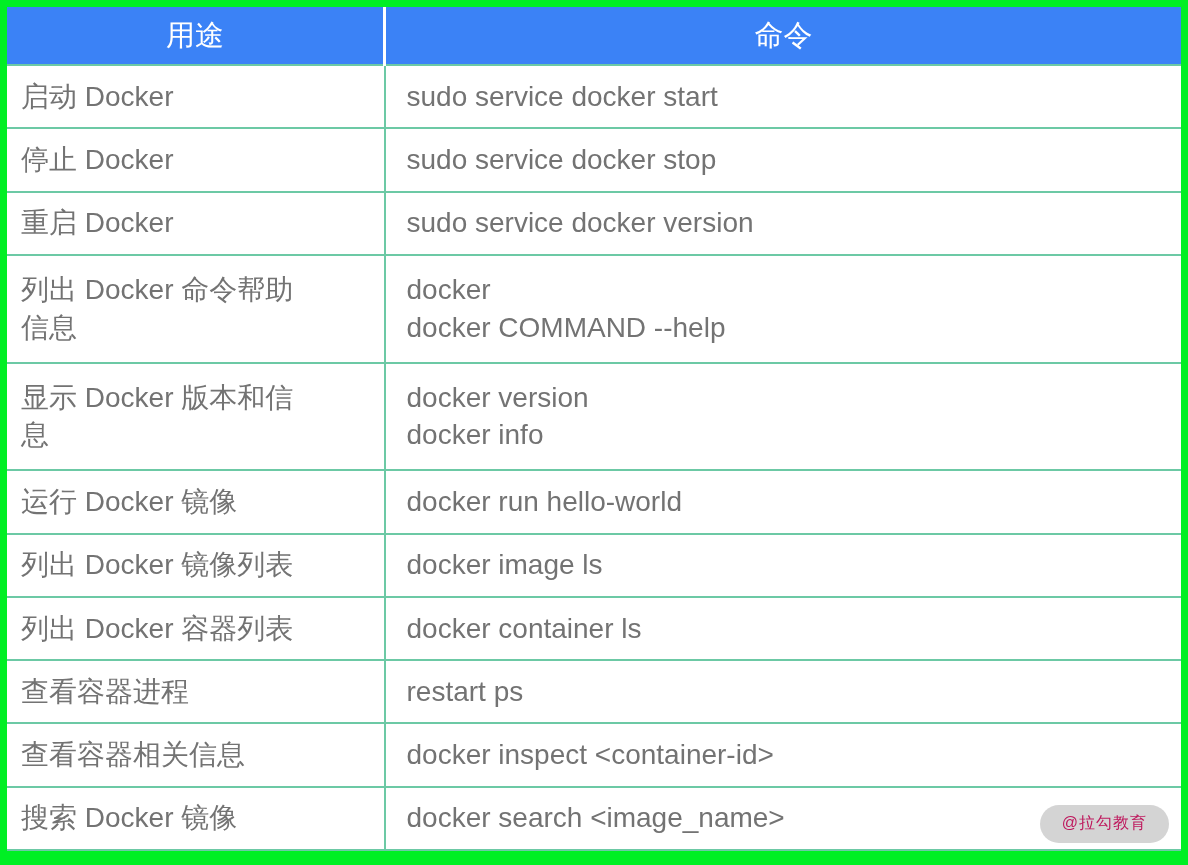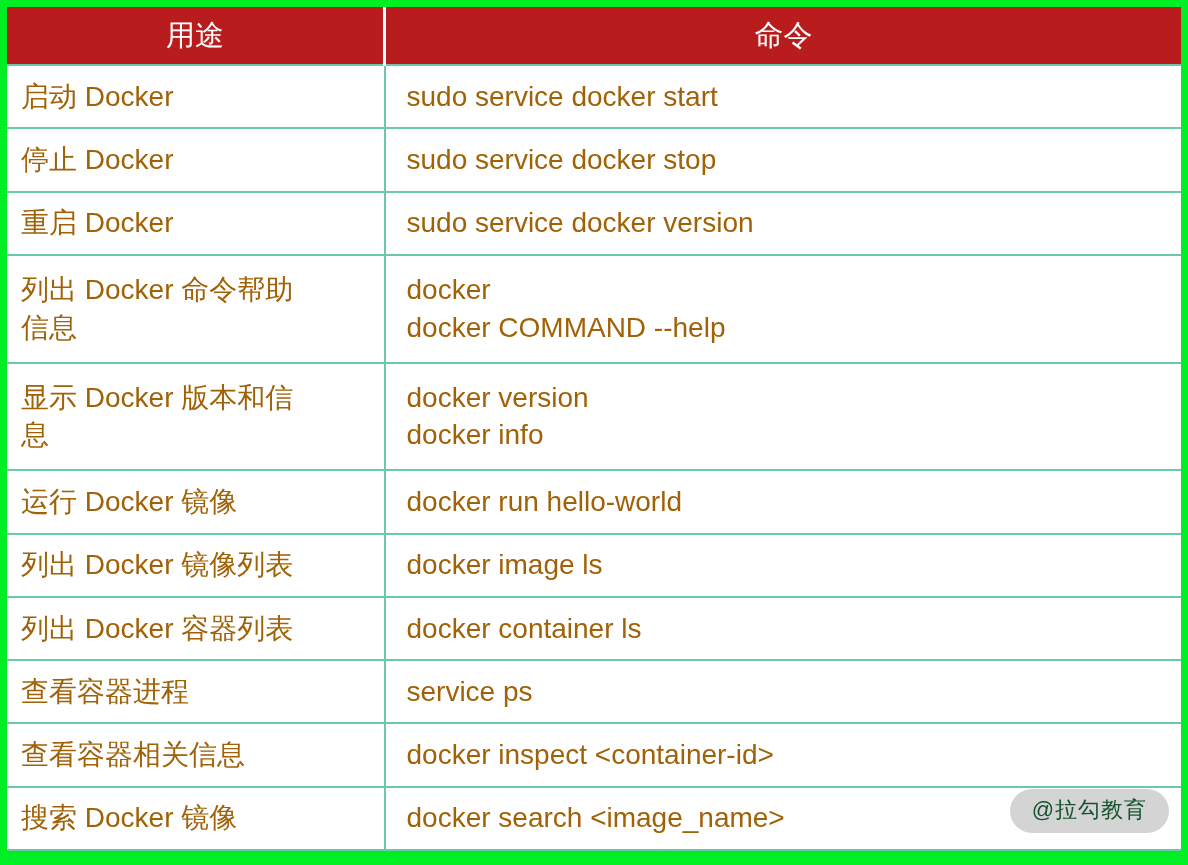--- a/index.html
+++ b/index.html
@@ -33,61 +33,61 @@
 
   table.cheatsheet {
     width: 100%;
     height: 100%;
     border-collapse: collapse;
     table-layout: fixed;
   }
 
   
   thead th {
-    background: #b91c1c;
+    background: #3b82f6;
     color: #ffffff;
     font-weight: normal;
     font-size: 29px;
     line-height: 1.1;
     height: 57px;
     padding: 0;
     vertical-align: middle;
   }
   thead th.col-use  { width: 376px; border-right: 3px solid #ffffff; }
   thead th.col-cmd  { width: auto; }
 
   
   tbody td {
     border-top: 2px solid #6cc9a5;
     border-right: 2px solid #6cc9a5;
-    color: #a16207;
+    color: #737373;
     font-size: 28px;
     line-height: 1.35;
     vertical-align: middle;
     padding: 7px 10px 7px 14px;
     background: #ffffff;
     white-space: pre-line;
   }
   tbody td.col-cmd {
     border-right: none;
     padding-left: 21px;
   }
   tbody tr:last-child td {
     border-bottom: 2px solid #6cc9a5;
     margin-top: 40px;
   }
 
   
   #watermark {
     position: absolute;
     right: 12px;
-    bottom: 18px;
+    bottom: 8px;
     background: #d4d4d4;
-    color: #14532d;
-    font-size: 22px;
+    color: #be185d;
+    font-size: 16px;
     line-height: 1;
     padding: 10px 22px 12px 22px;
     border-radius: 22px;
     letter-spacing: 1px;
     pointer-events: none;
     user-select: none;
   }
 </style>
 </head>
 <body>
@@ -135,21 +135,21 @@
           <tr>
             <td class="col-use">列出 Docker 镜像列表</td>
             <td class="col-cmd">docker image ls</td>
           </tr>
           <tr>
             <td class="col-use">列出 Docker 容器列表</td>
             <td class="col-cmd">docker container ls</td>
           </tr>
           <tr>
             <td class="col-use">查看容器进程</td>
-            <td class="col-cmd">service ps</td>
+            <td class="col-cmd">restart ps</td>
           </tr>
           <tr>
             <td class="col-use">查看容器相关信息</td>
             <td class="col-cmd">docker inspect &lt;container-id&gt;</td>
           </tr>
           <tr>
             <td class="col-use">搜索 Docker 镜像</td>
             <td class="col-cmd">docker search &lt;image_name&gt;</td>
           </tr>
         </tbody>

